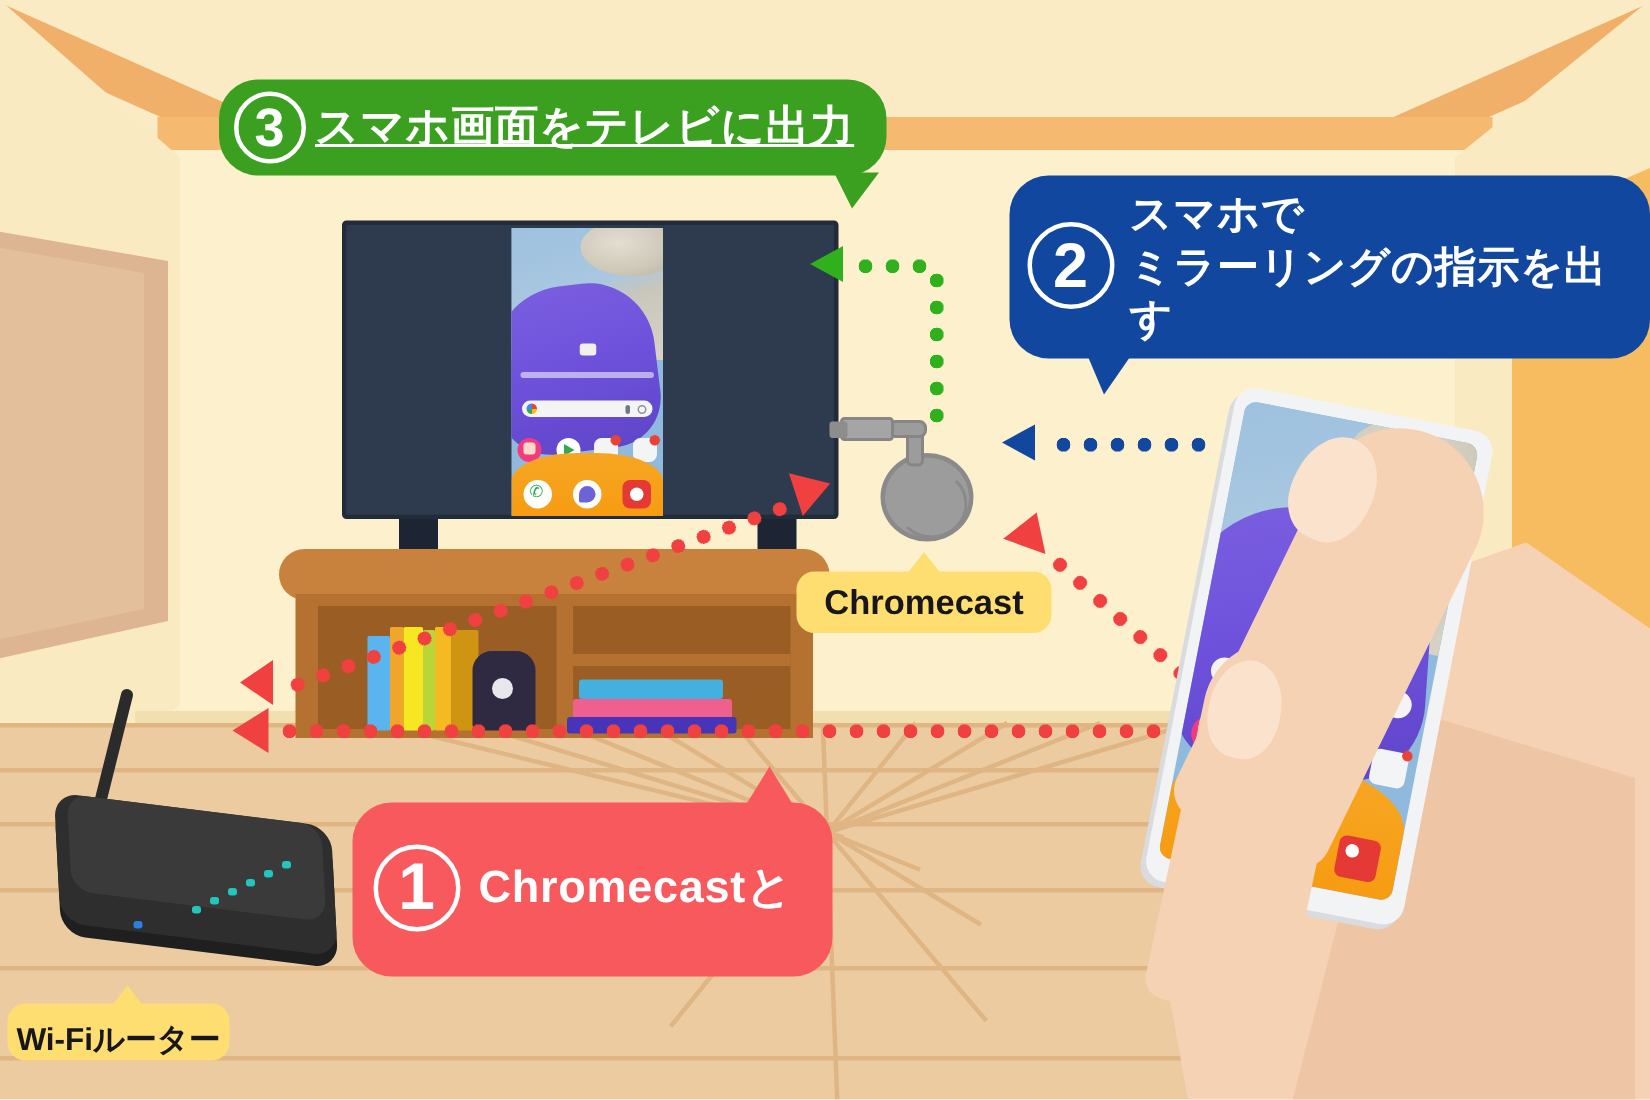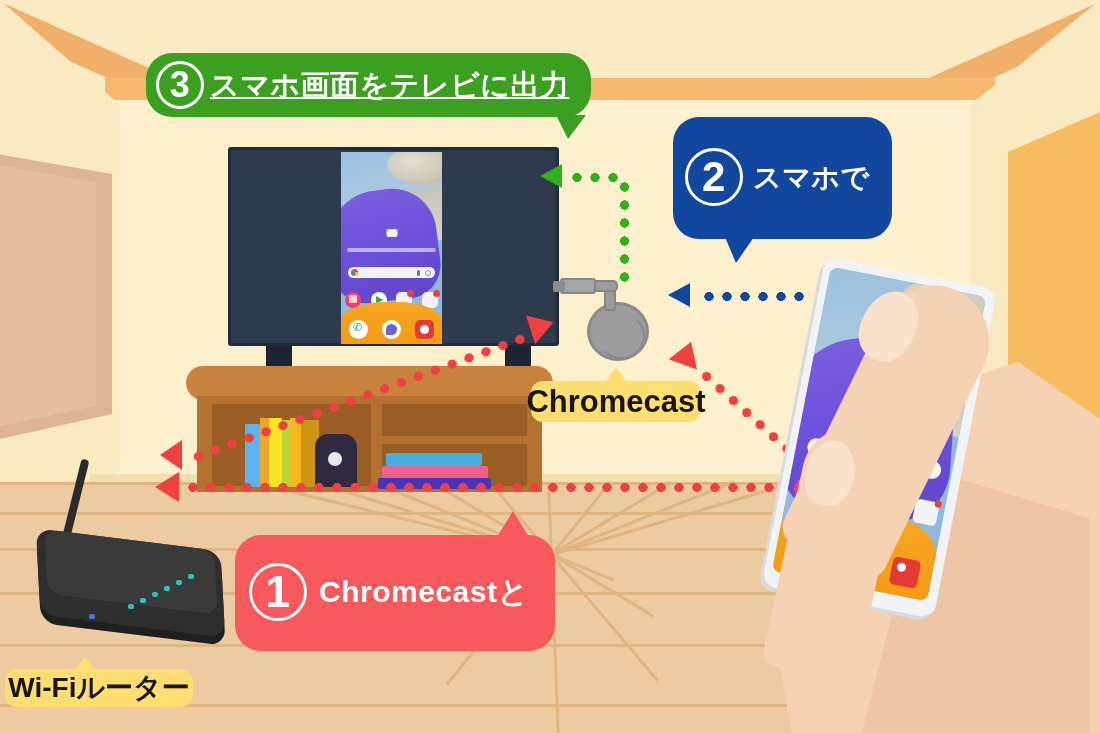--- a/index.html
+++ b/index.html
@@ -356,29 +356,29 @@
     border-left: 16px solid transparent; border-right: 16px solid transparent;
     border-bottom: 26px solid #f7595c;
   }
 
   .tag {
     position: absolute; background: #ffde71; color: #17161a;
     font-weight: bold; border-radius: 12px;
     display: flex; align-items: center; justify-content: center;
   }
   #tag-chromecast {
-    left: 531px; top: 381px; width: 170px; height: 41px; font-size: 31px;
+    left: 531px; top: 381px; width: 170px; height: 41px; font-size: 23px;
   }
   #tag-chromecast .notch {
     position: absolute; left: 74px; top: -13px; width: 0; height: 0;
     border-left: 11px solid transparent; border-right: 11px solid transparent;
     border-bottom: 14px solid #ffde71;
   }
   #tag-router {
-    left: 5px; top: 669px; width: 188px; height: 38px; font-size: 28px;
+    left: 5px; top: 669px; width: 148px; height: 38px; font-size: 21px; align-items: flex-end;
   }
   #tag-router .notch {
     position: absolute; left: 70px; top: -12px; width: 0; height: 0;
     border-left: 10px solid transparent; border-right: 10px solid transparent;
     border-bottom: 13px solid #ffde71;
   }
 </style>
 </head>
 <body>
 
@@ -538,20 +538,21 @@
     <div class="txt">
       <span>スマホ画面をテレビに出力</span>
     </div>
     <div class="tail"></div>
   </div>
 
   <div class="callout" id="callout-2">
     <div class="num">2</div>
     <div class="txt">
       <span>スマホで</span>
+      <span>ミラーリングの指示を出す</span>
     </div>
     <div class="tail"></div>
   </div>
 
   <div class="callout" id="callout-1">
     <div class="num">1</div>
     <div class="txt">
       <span>Chromecastと</span>
     </div>
     <div class="tail"></div>

